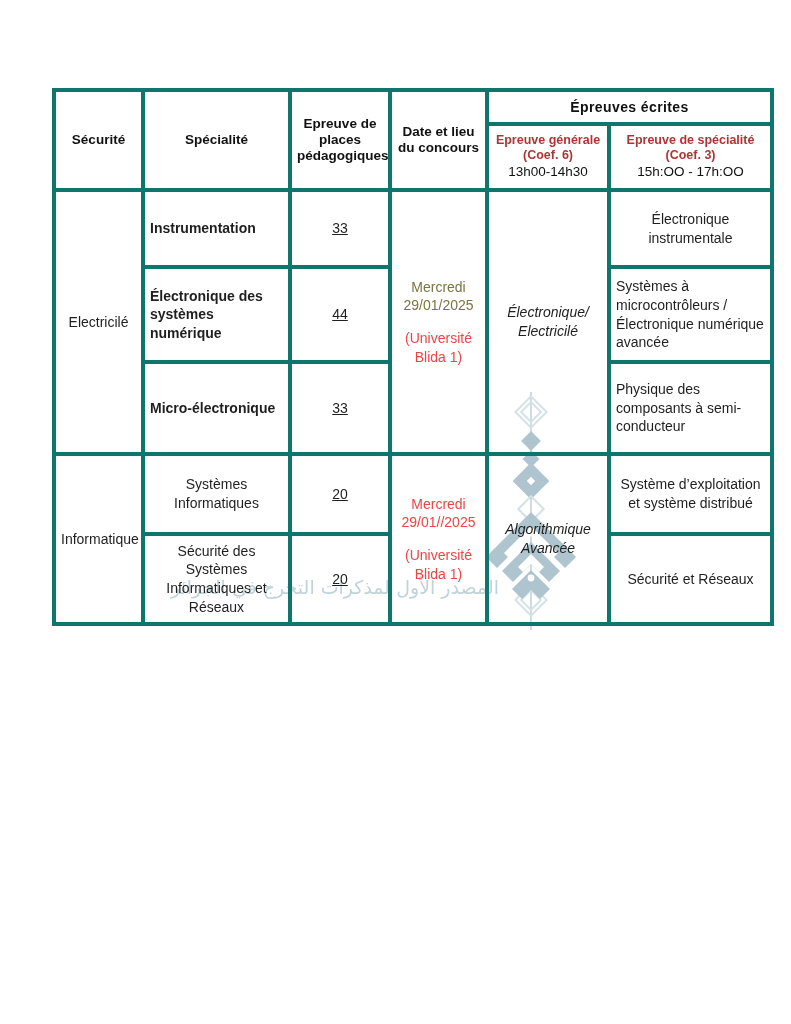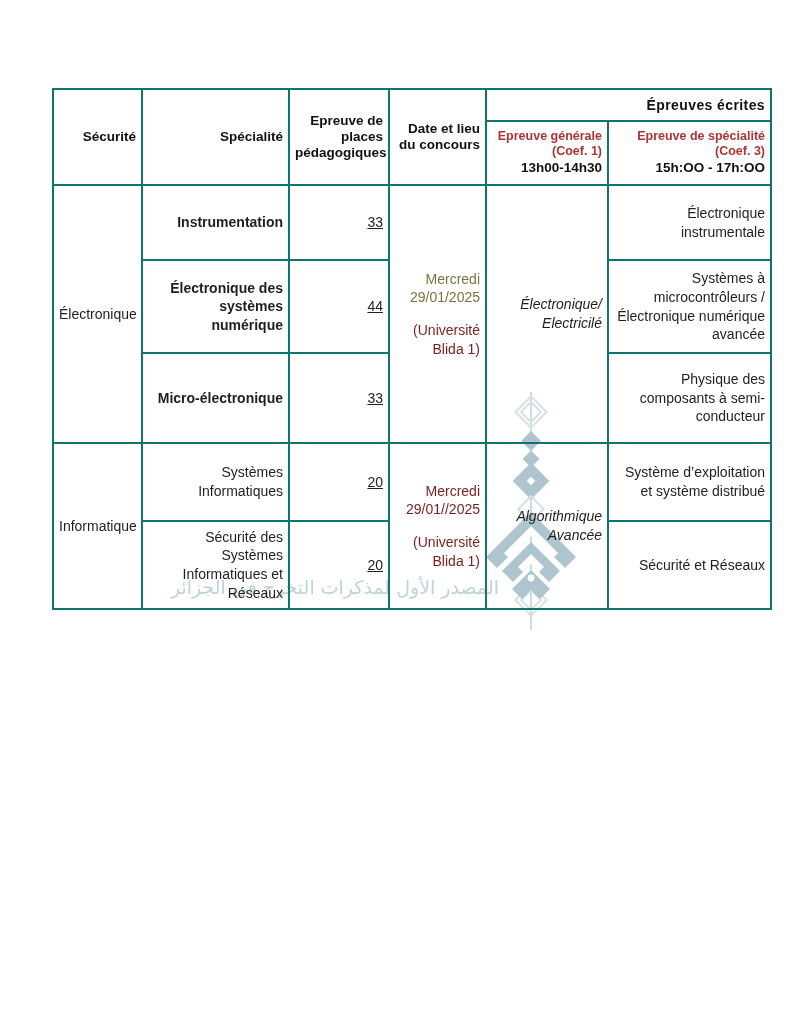--- a/index.html
+++ b/index.html
@@ -73,25 +73,24 @@
     position: absolute;
     left: 52px;
     top: 88px;
     width: 718px;
     border-collapse: collapse;
     table-layout: fixed;
     z-index: 10;
     background: transparent;
   }
   #tbl td, #tbl th {
-    border: 2px solid #0f766e;
+    border: 4px solid #0f766e;
     padding: 3px 5px;
     vertical-align: middle;
     background: transparent;
-    text-align: right;
   }
   .outer-top td, .outer-top th { border-top: 1px solid #4d4d4d; }
 
   .hdr {
     font-size: 13.5px;
     font-weight: 700;
     text-align: center;
     color: #111111;
     line-height: 1.18;
   }
@@ -99,21 +98,21 @@
     font-size: 12.5px;
     font-weight: 700;
     text-align: center;
     color: #b03434;
     line-height: 1.2;
   }
   .hdr-time {
     display: block;
     color: #111111;
     font-size: 13.5px;
-    font-weight: 700;
+    font-weight: 400;
     margin-top: 1px;
   }
   .hdr-group {
     font-size: 14px;
     font-weight: 700;
     text-align: center;
     color: #111111;
     letter-spacing: 0.4px;
   }
 
@@ -125,21 +124,21 @@
   .c-filiere   { text-align: center; }
   .c-spec      { text-align: left;  padding-left: 10px; font-weight: bold; }
   .c-spec-ctr  { text-align: center; }
   .c-places    { text-align: center; text-decoration: underline; }
   .c-date      { text-align: center; }
   .c-gen       { text-align: center; font-style: italic; }
   .c-sp        { text-align: left; padding-left: 9px; margin-top: 28px; }
   .c-sp-ctr    { text-align: center; }
 
   .date-hi { color: #7c7440; }
-  .date-blk { color: #7f1d1d; }
+  .date-blk { color: #ef4444; }
   .date-gap { display: block; height: 14px; }
 
   .nowrap { white-space: nowrap; }
 </style>
 </head>
 <body>
 
 <div id="page">
 
   <div id="watermark">
@@ -195,31 +194,31 @@
     <tbody>
         <tr class="outer-top">
       <td class="hdr" rowspan="2" style="height:44px">Sécurité</td>
       <td class="hdr" rowspan="2">Spécialité</td>
       <td class="hdr" rowspan="2">Epreuve de places pédagogiques</td>
       <td class="hdr" rowspan="2">Date et lieu du concours</td>
       <td class="hdr-group" colspan="2" style="height:24px">Épreuves  écrites</td>
     </tr>
     <tr>
       <td class="hdr-red" style="height:56px">
-        <span>Epreuve générale (Coef. 1)</span>
+        <span>Epreuve générale (Coef. 6)</span>
         <span class="hdr-time">13h00-14h30</span>
       </td>
       <td class="hdr-red">
         <span>Epreuve de spécialité (Coef. 3)</span>
         <span class="hdr-time">15h:OO - 17h:OO</span>
       </td>
     </tr>
 
     <tr>
-      <td class="cell c-filiere" rowspan="3">Électronique</td>
+      <td class="cell c-filiere" rowspan="3">Electricilé</td>
       <td class="cell c-spec" style="height:67px">Instrumentation</td>
       <td class="cell c-places">33</td>
       <td class="cell c-date" rowspan="3">
         <span class="date-hi nowrap">Mercredi</span><br>
         <span class="date-hi nowrap">29/01/2025</span>
         <span class="date-gap"></span>
         <span class="date-blk nowrap">(Université</span><br>
         <span class="date-blk nowrap">Blida 1)</span>
       </td>
       <td class="cell c-gen" rowspan="3">Électronique/ Electricilé</td>

